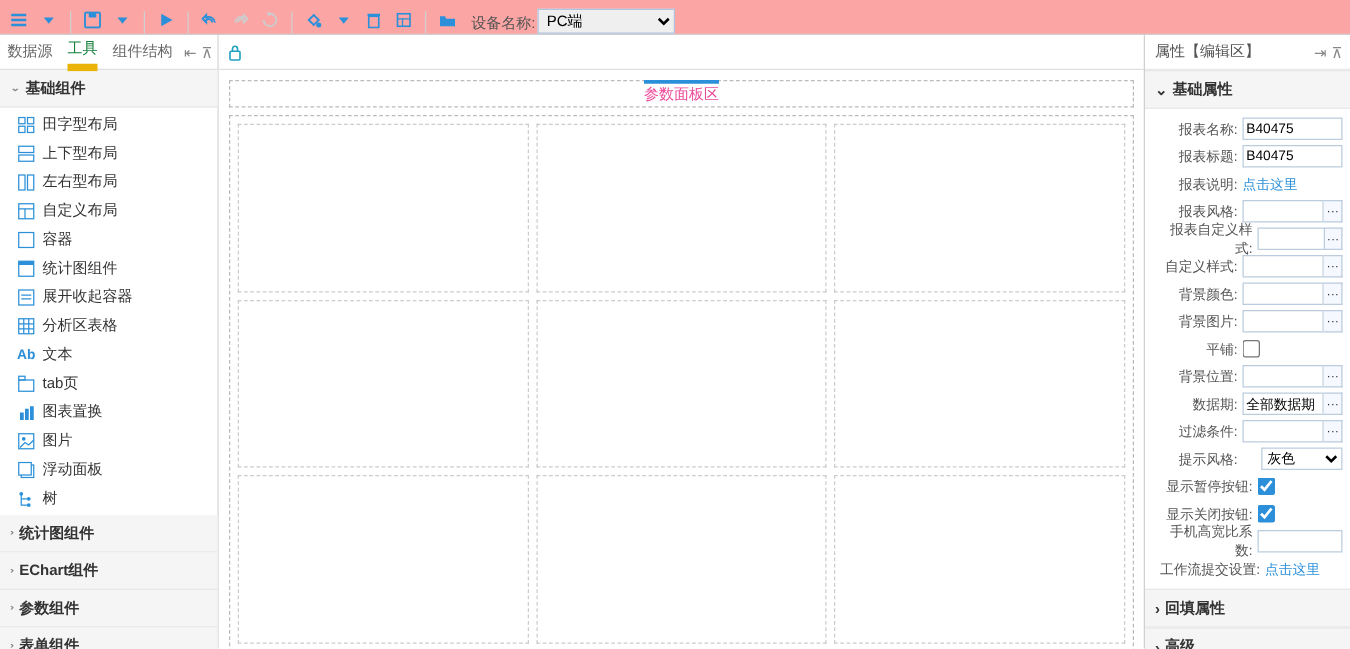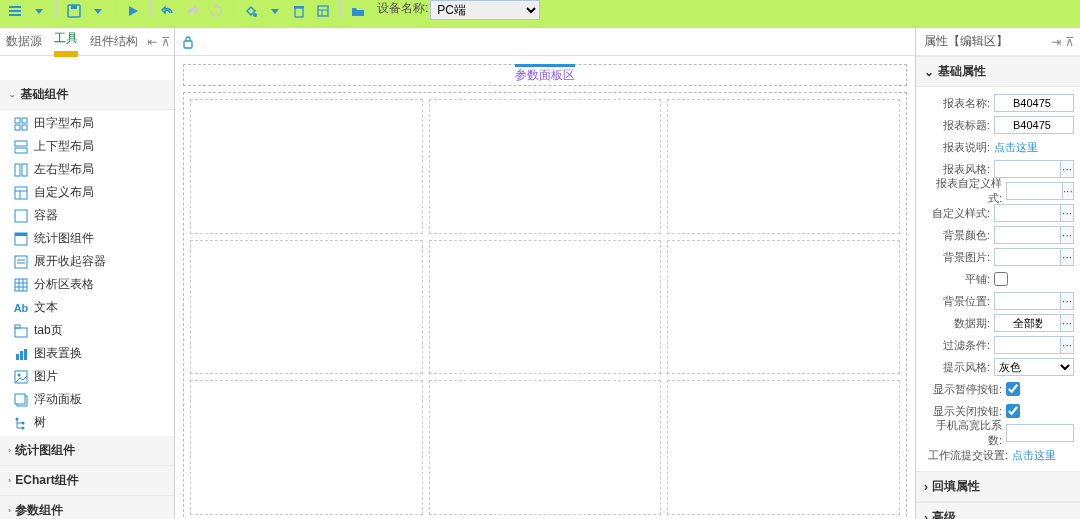--- a/index.html
+++ b/index.html
@@ -1,62 +1,62 @@
 <!DOCTYPE html>
 <html><head>
 <meta charset="utf-8">
 <style>
 * { box-sizing: border-box; margin: 0; padding: 0; font-family: "Microsoft YaHei", Arial, sans-serif; }
 body { width: 1080px; height: 519px; overflow: hidden; background: #fff; font-size: 12px; color: #333; }
 
 
-.toolbar { height: 28px; border-bottom: 1px solid #d0d0d0; display: flex; align-items: flex-start; padding: 0 4px; gap: 2px; background: #bef264; }
+.toolbar { height: 28px; border-bottom: 1px solid #d0d0d0; display: flex; align-items: flex-end; padding: 0 4px; gap: 2px; background: #fca5a5; }
 .tool-btn { width: 22px; height: 22px; display: flex; align-items: center; justify-content: center; border-radius: 2px; cursor: pointer; }
 .tool-sep { width: 1px; height: 18px; background: #d0d0d0; margin: 0 4px; }
 .tool-label { color: #555; margin-left: 6px; }
 .tool-select { height: 20px; border: 1px solid #b0c4de; font-size: 12px; padding: 0 2px; width: 110px; }
 
 
 .main { display: flex; height: calc(519px - 28px); }
-.left-panel { width: 175px; border-right: 1px solid #d0d0d0; display: flex; flex-direction: column; background: #fff; gap: 24px; }
+.left-panel { width: 175px; border-right: 1px solid #d0d0d0; display: flex; flex-direction: column; background: #fff; }
 .left-tabs { display: flex; border-bottom: 1px solid #e0e0e0; height: 28px; align-items: center; padding-left: 6px; gap: 12px; position: relative; }
 .left-tab { cursor: pointer; color: #666; padding: 4px 0; }
 .left-tab.active { color: #15803d; border-bottom: 6px solid #eab308; }
 .left-tabs-tools { position: absolute; right: 4px; display: flex; gap: 4px; color: #888; }
 .left-body { flex: 1; overflow-y: auto; }
 .group-hdr { padding: 6px 8px; font-weight: bold; color: #333; background: #f5f5f5; border-bottom: 1px solid #e8e8e8; display: flex; align-items: center; gap: 4px; cursor: pointer; text-align: center; }
 .group-hdr .chev { color: #888; font-size: 10px; display: inline-block; transform: scaleY(0.7); }
 .comp-list { padding: 2px 0; }
 .comp-item { display: flex; align-items: center; gap: 6px; padding: 3px 8px 3px 14px; cursor: pointer; }
 .comp-icon { width: 14px; height: 14px; display: inline-flex; align-items: center; justify-content: center; }
 
 
 .center { flex: 1; display: flex; flex-direction: column; background: #fff; }
 .center-top { height: 28px; border-bottom: 1px solid #e0e0e0; display: flex; align-items: center; padding-left: 6px; }
 .lock-icon { color: #1ea0c0; }
 .canvas-outer { flex: 1; padding: 8px; overflow: auto; }
-.param-bar { height: 22px; border: 1px dashed #bbb; margin-bottom: 6px; display: flex; align-items: center; justify-content: center; color: #8b5cf6; position: relative; }
+.param-bar { height: 22px; border: 1px dashed #bbb; margin-bottom: 6px; display: flex; align-items: center; justify-content: center; color: #ec4899; position: relative; }
 .param-bar::before { content:""; position:absolute; top:-1px; left:50%; transform:translateX(-50%); width:60px; height:3px; background:#2b90d9; }
 .layout-grid { border: 1px dashed #bbb; height: 430px; display: grid; grid-template-columns: 1fr 1fr 1fr; grid-template-rows: 1fr 1fr 1fr; gap: 6px; padding: 6px; }
 .cell { border: 1px dashed #ccc; }
 
 
 .right-panel { width: 165px; border-left: 1px solid #d0d0d0; display: flex; flex-direction: column; background: #fff; }
 .right-title { height: 28px; display: flex; align-items: center; padding: 0 8px; color: #555; border-bottom: 1px solid #e8e8e8; position: relative; }
 .right-title-tools { position: absolute; right: 6px; color: #888; display: flex; gap: 4px; }
 .right-body { flex: 1; overflow-y: auto; }
 .prop-group-hdr { padding: 6px 8px; font-weight: bold; background: #f5f5f5; border-top: 1px solid #e8e8e8; border-bottom: 1px solid #e8e8e8; display:flex; align-items:center; gap:4px; cursor:pointer; }
 .prop-rows { padding: 4px 6px; }
 .prop-row { display: flex; align-items: center; margin: 2px 0; height: 20px; }
 .prop-label { flex: 0 0 72px; text-align: right; color: #555; font-size: 11px; padding-right: 4px; }
 .prop-input { flex: 1; display: flex; align-items: center; }
-.prop-input input[type=text] { width: 100%; height: 18px; border: 1px solid #bcd; font-size: 11px; padding: 0 18px; }
+.prop-input input[type=text] { width: 100%; height: 18px; border: 1px solid #bcd; font-size: 11px; padding: 0 2px; }
 .prop-input .ellips-btn { width: 18px; height: 18px; border: 1px solid #bcd; border-left: none; display: flex; align-items: center; justify-content: center; font-size: 10px; background: #f5f9ff; cursor: pointer; }
 .prop-link { color: #2b90d9; cursor: pointer; font-size: 11px; }
-.prop-select { width: 100%; height: 18px; border: 1px solid #bcd; font-size: 11px; background: #fff; }
+.prop-select { width: 100%; height: 18px; border: 1px solid #bcd; font-size: 11px; background: #fff; margin-left: 15px; }
 .prop-check { width: 14px; height: 14px; accent-color: #2b90d9; }
 
 
 svg { display: block; }
 </style>
 </head>
 <body>
 
 <div class="toolbar">
   <div class="tool-btn">

